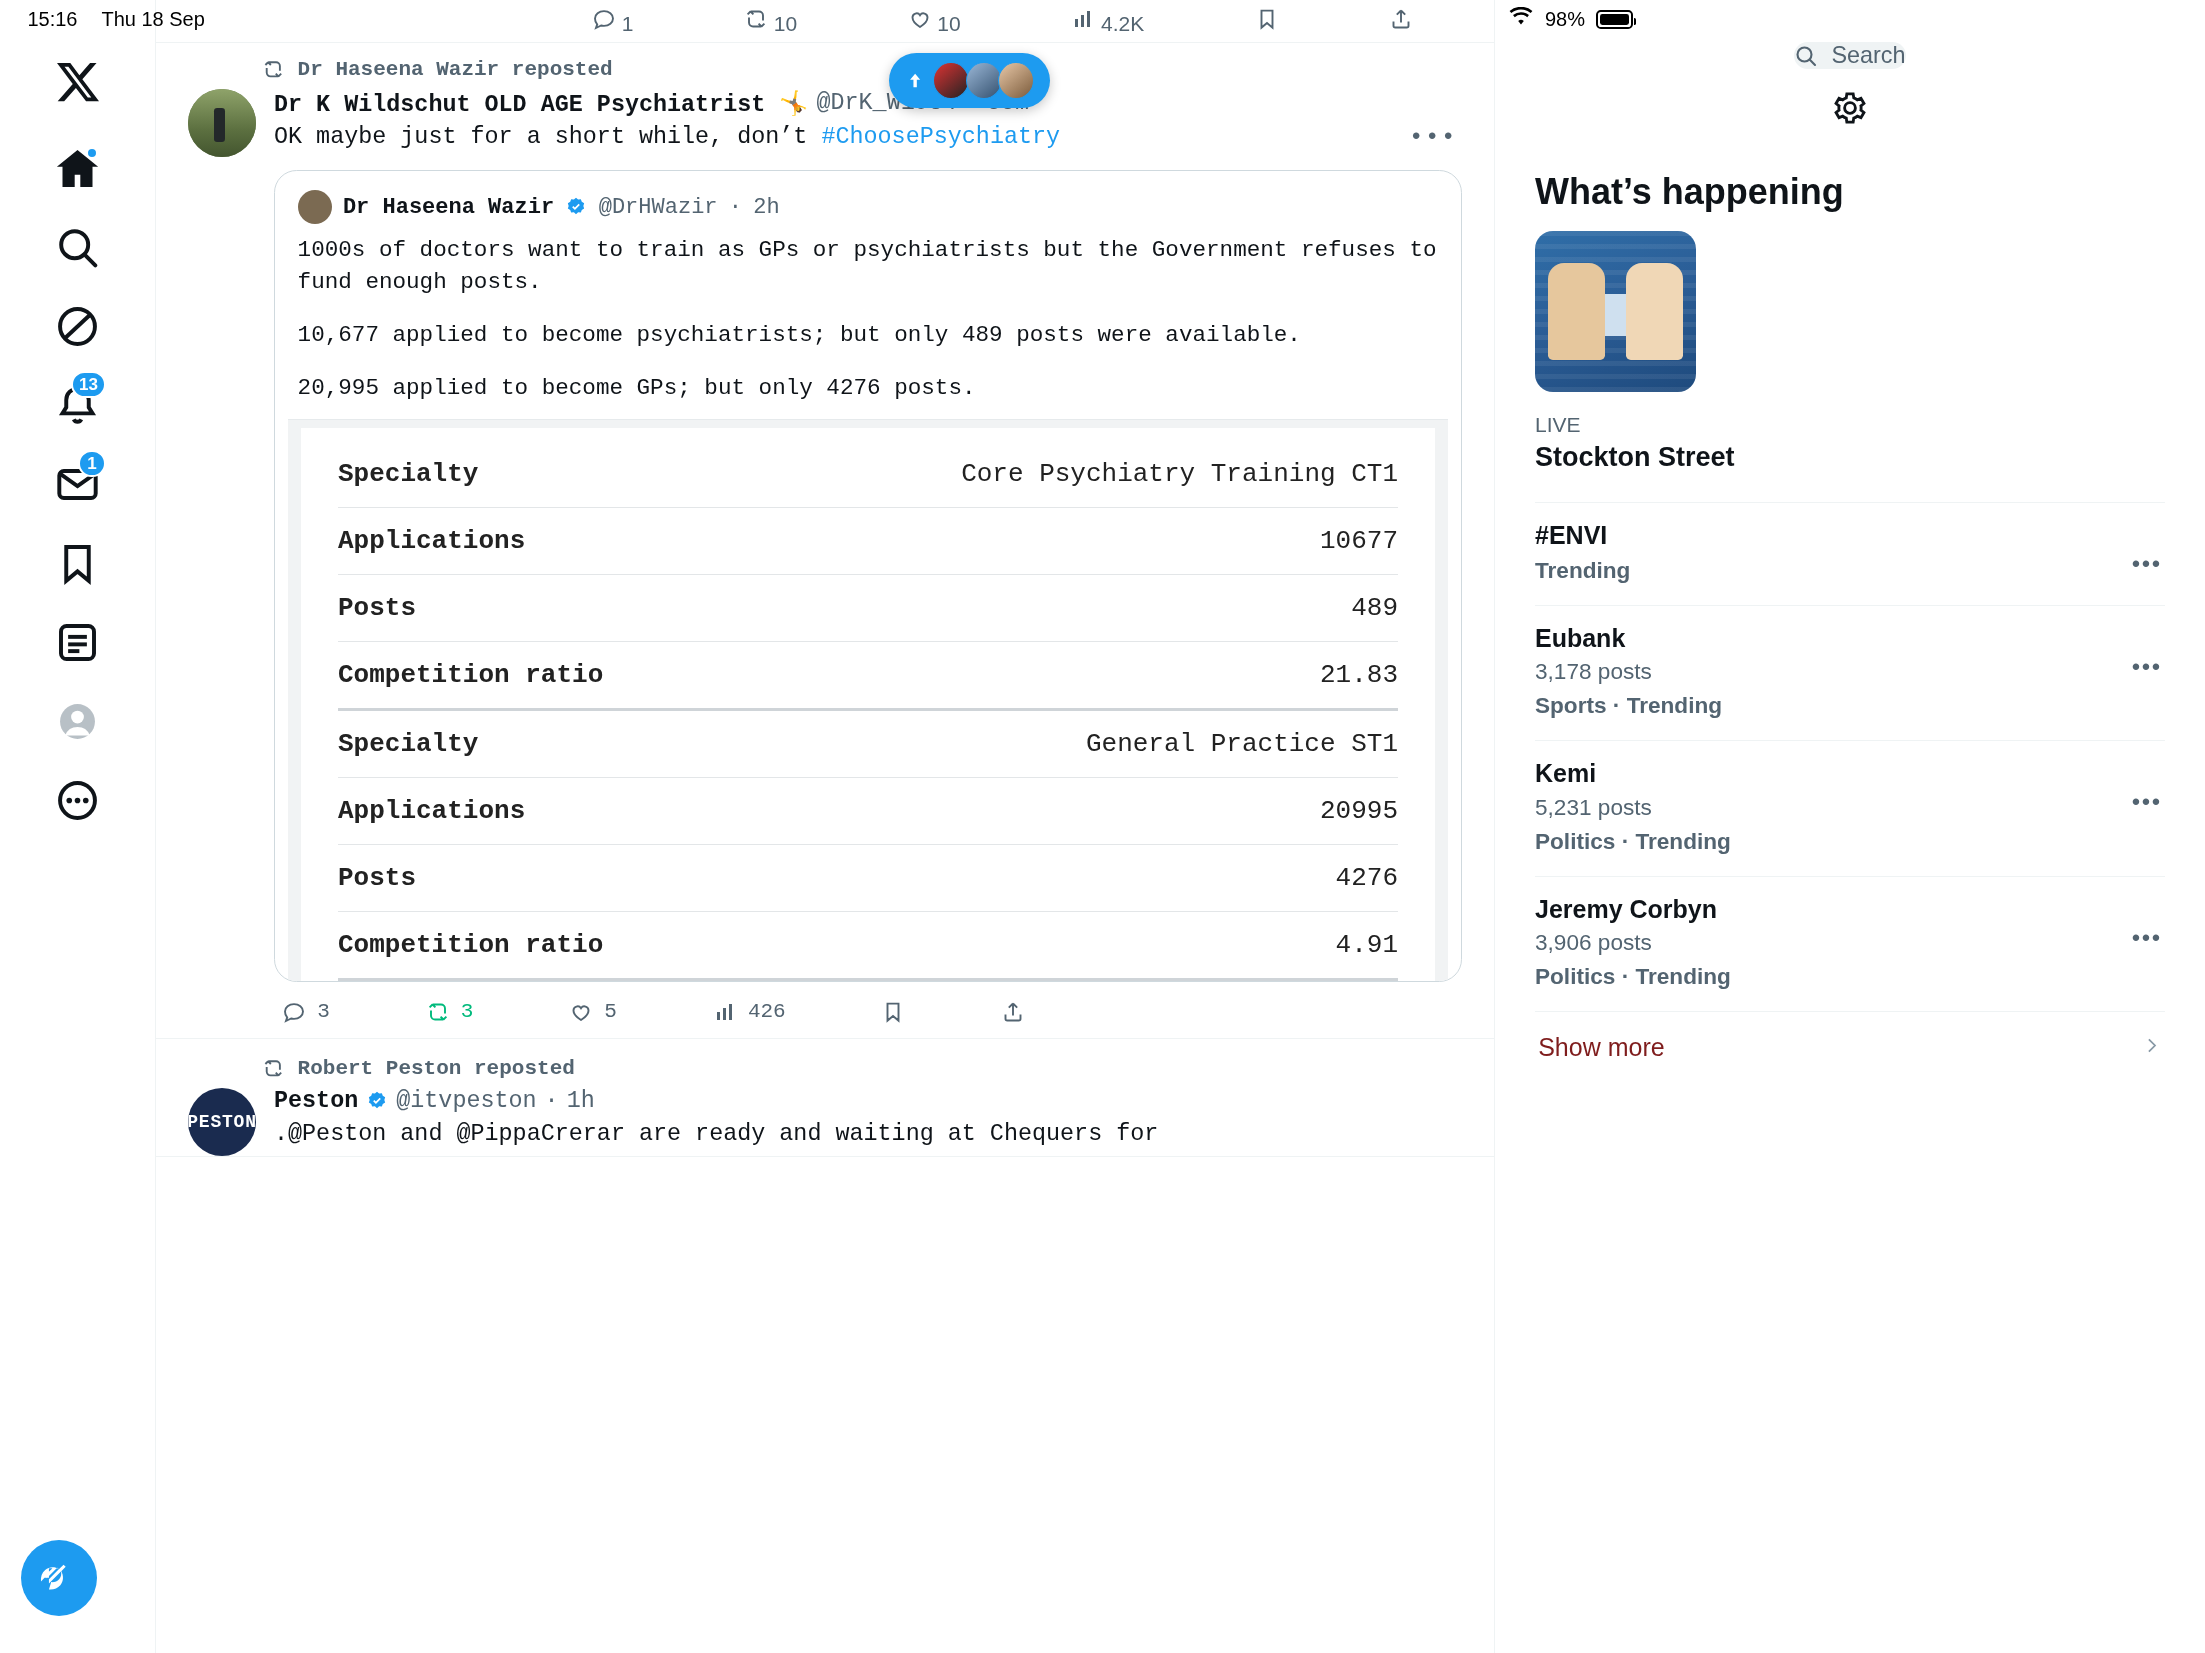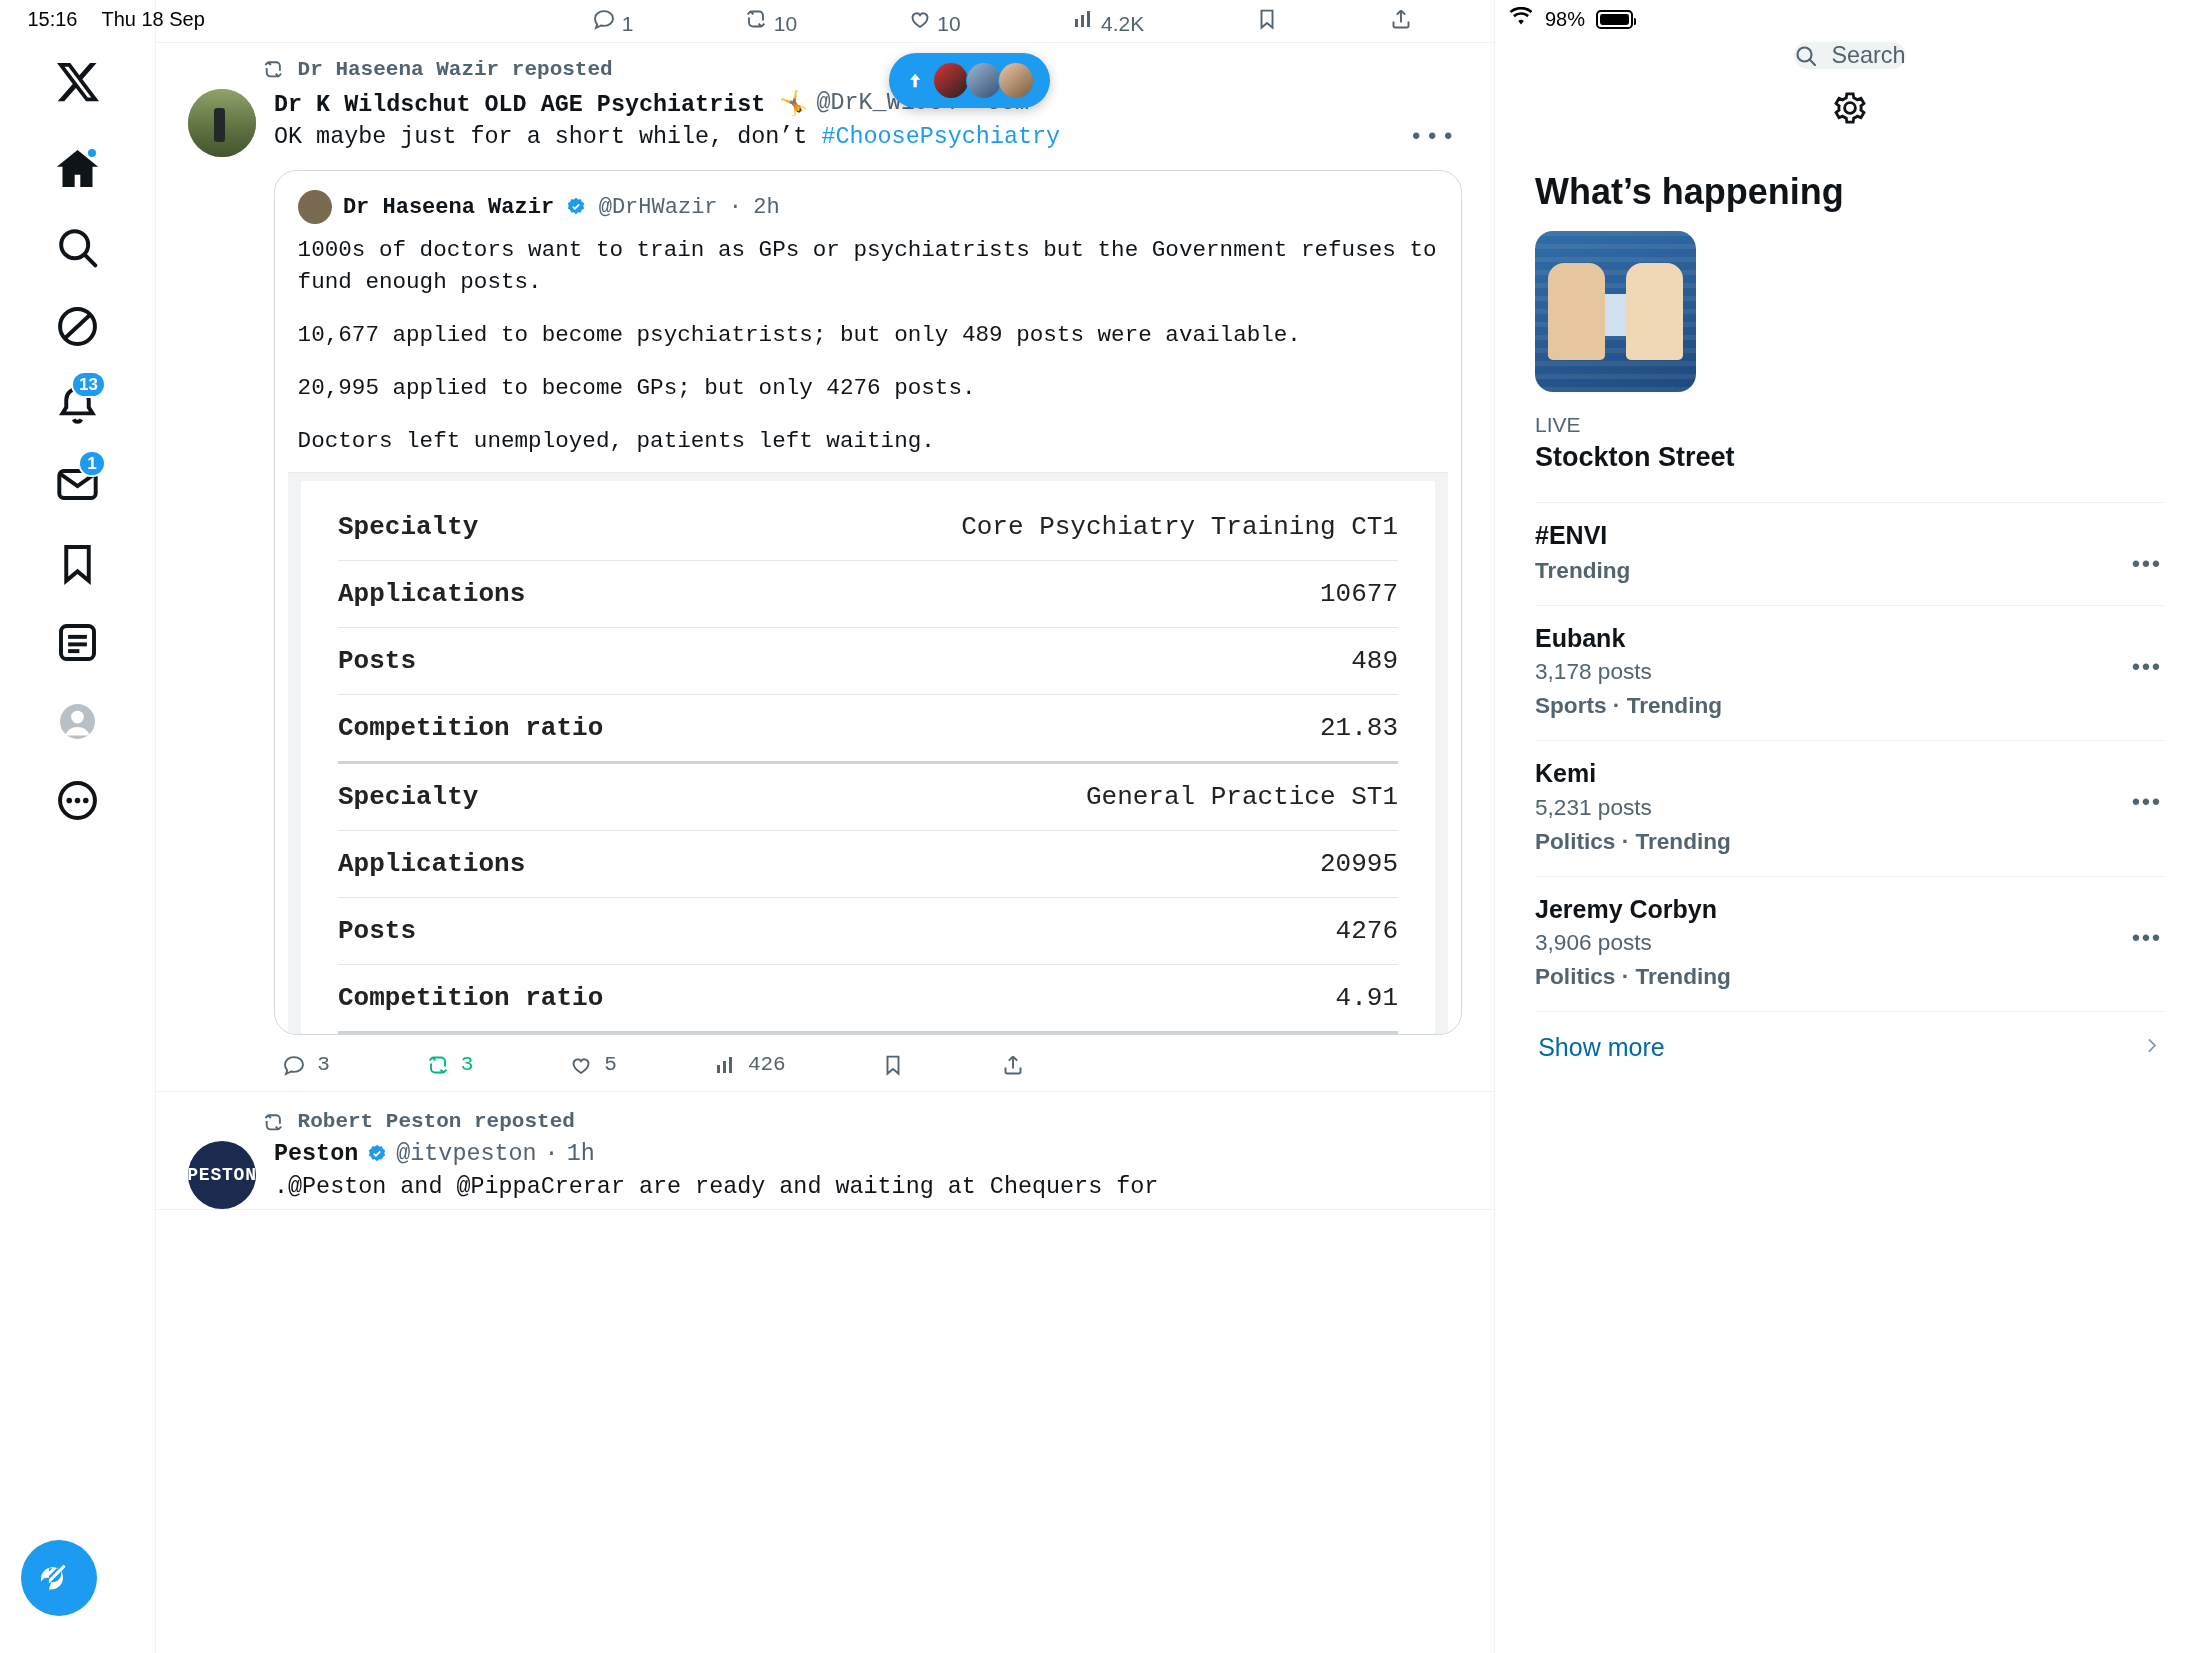--- a/index.html
+++ b/index.html
@@ -169,21 +169,21 @@
 
   .trend {
     padding: 18px 0 21px; border-top: 0.8px solid #eff3f4; position: relative; cursor: pointer;
   }
   .trend .t1 { font-size: 25px; font-weight: 700; }
   .trend .t2 { font-size: 22.6px; color: #536471; margin-top: 6.5px; }
   .trend .t3 { font-size: 22.6px; color: #536471; margin-top: 8px; font-weight: 700; }
   .trend .tdots { position: absolute; right: 3.2px; top: 47px; color: #536471; font-size: 24px; letter-spacing: 1.6px; }
   .showmore {
     display: flex; align-items: center; justify-content: space-between;
-    padding: 21px 3.2px; color: #0369a1; font-size: 25px; cursor: pointer;
+    padding: 21px 3.2px; color: #7f1d1d; font-size: 25px; cursor: pointer;
     border-top: 0.8px solid #eff3f4;
   }
 </style>
 </head>
 <body>
 
 <div class="app">
 
   <div class="statusbar">
     <div class="left">
@@ -366,21 +366,20 @@
                   </svg>
               </span>
               <span class="handle">@DrHWazir</span>
               <span class="dotsep">·</span>
               <span class="time">2h</span>
             </div>
             <div class="quote-text">
               <p>1000s of doctors want to train as GPs or psychiatrists but the Government refuses to fund enough posts.</p>
               <p>10,677 applied to become psychiatrists; but only 489 posts were available.</p>
               <p>20,995 applied to become GPs; but only 4276 posts.</p>
-              <p>Doctors left unemployed, patients left waiting.</p>
             </div>
             <div class="quote-img">
               <div class="table-card">
                 <div class="trow spec">
                   <span class="k">Specialty</span>
                   <span class="v">Core Psychiatry Training CT1</span>
                 </div>
                 <div class="trow">
                   <span class="k">Applications</span>
                   <span class="v">10677</span>

